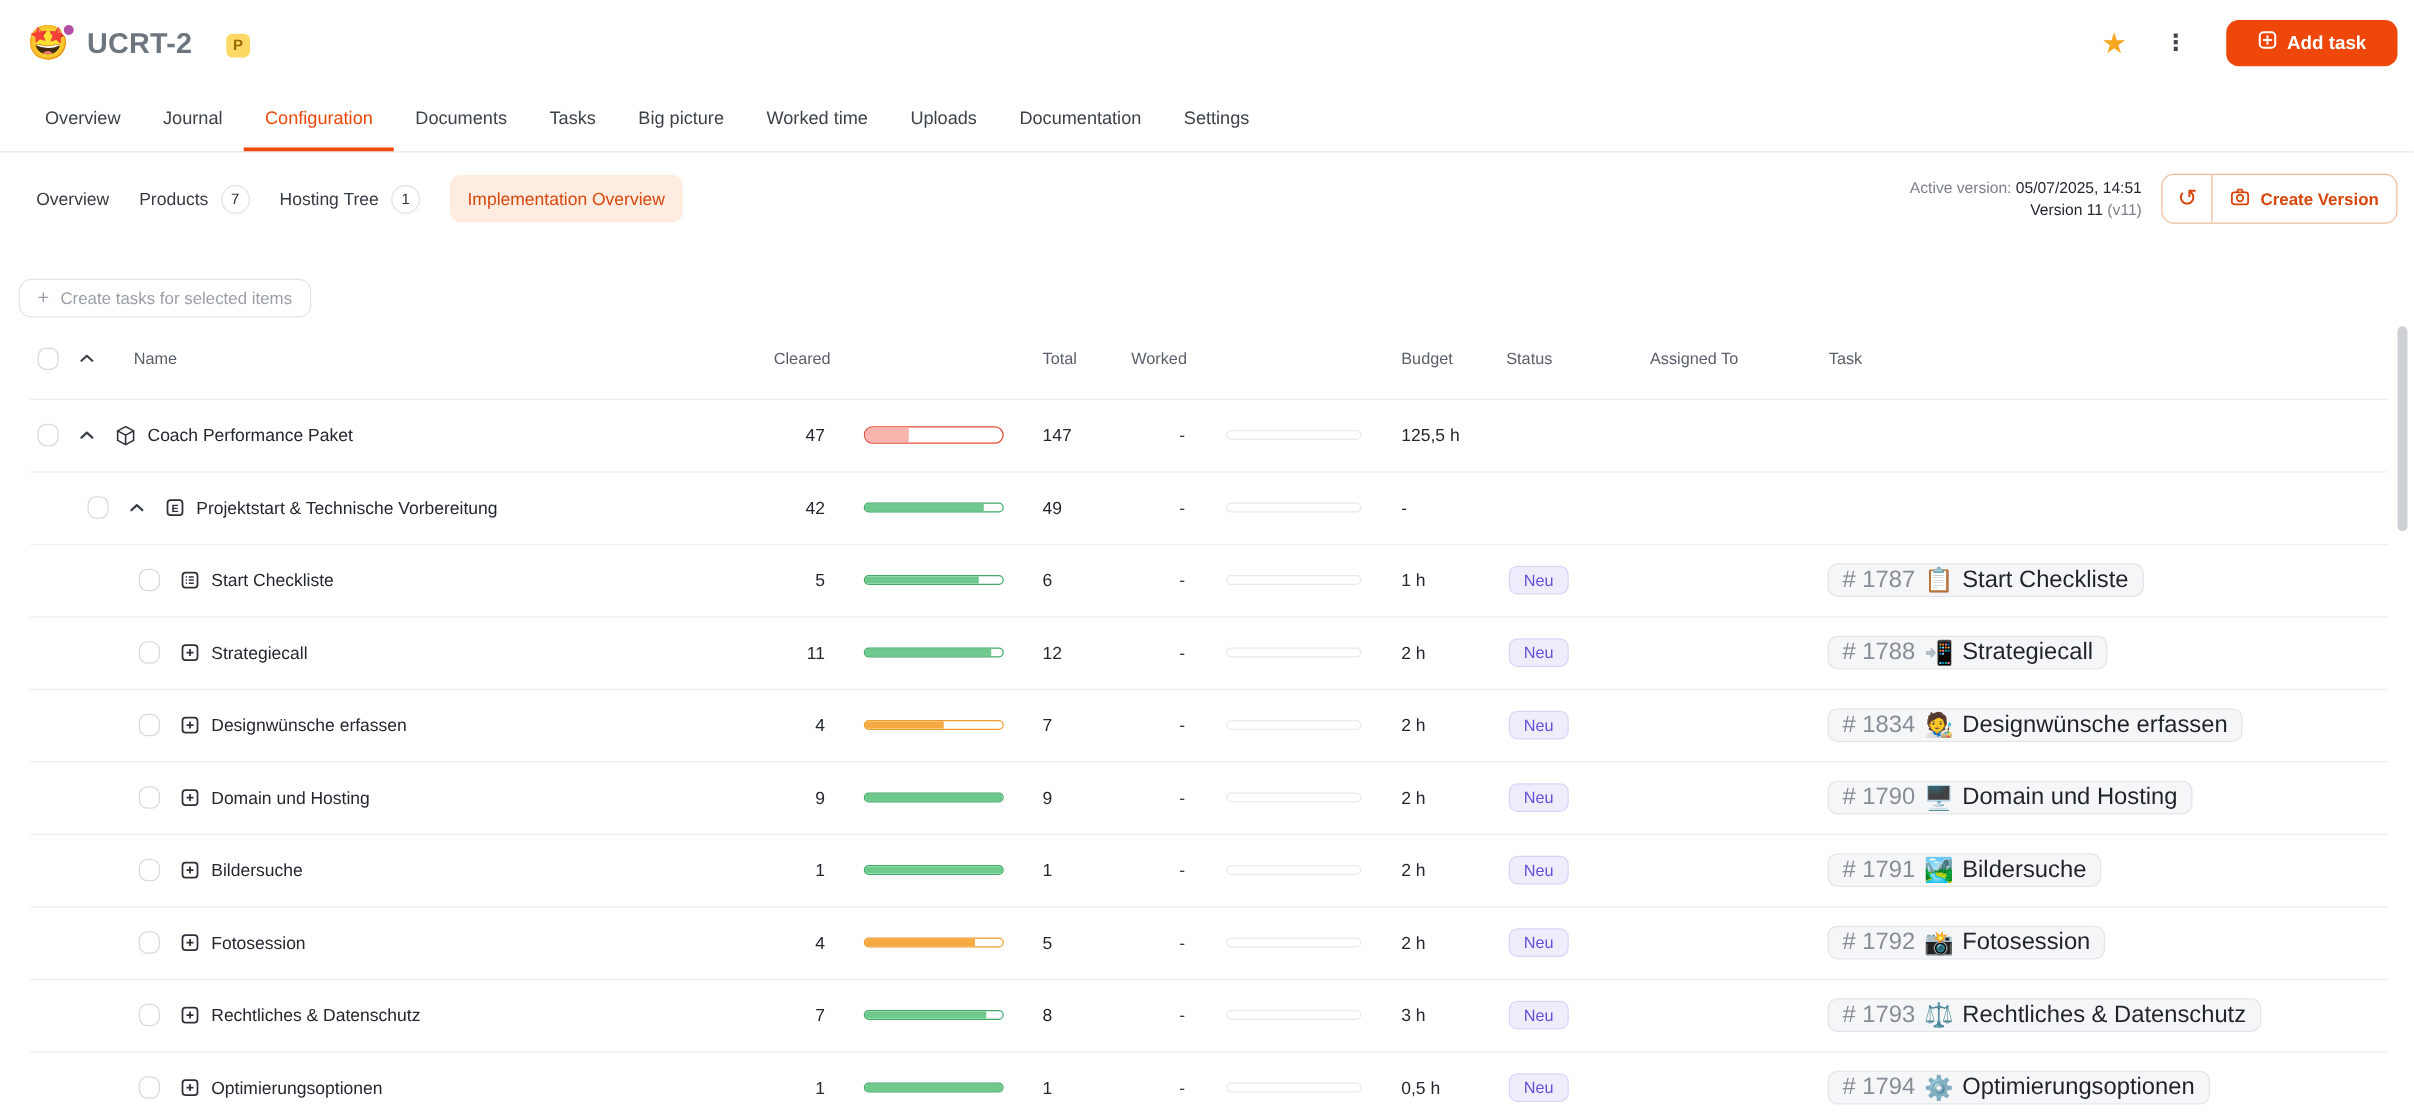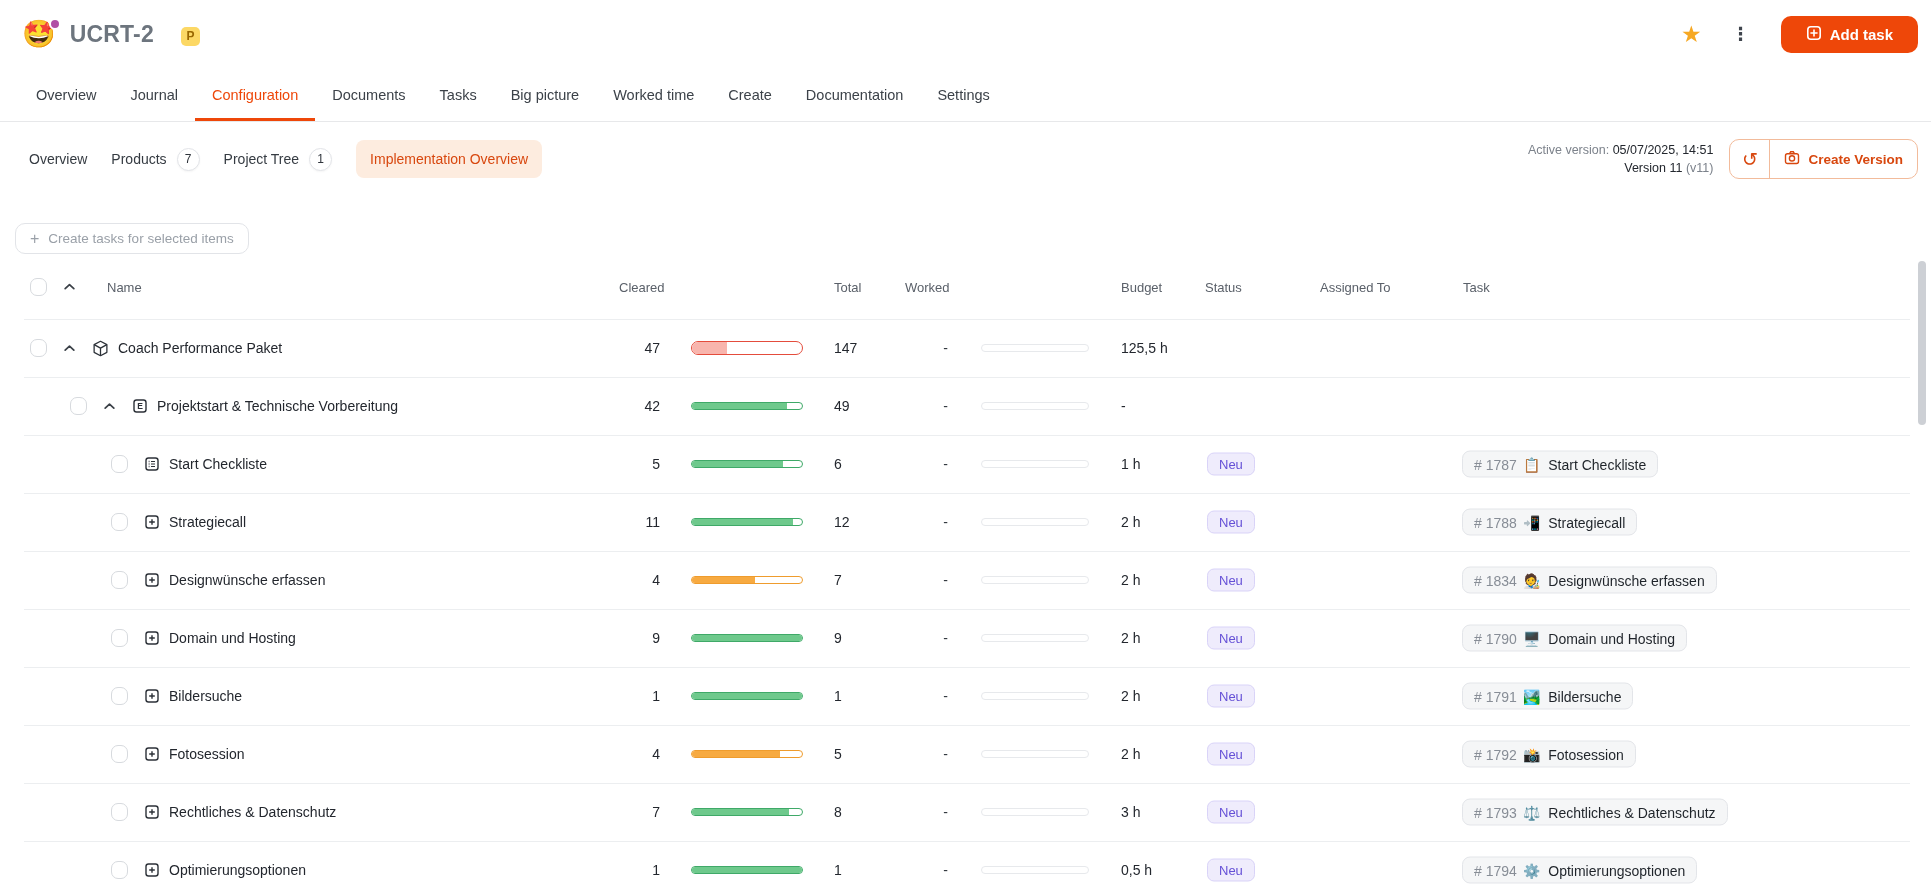--- a/index.html
+++ b/index.html
@@ -80,21 +80,21 @@
   .cell-cleared { left:548px; width:112px; text-align:right; }
   .cleared-bar  { left:691px; width:112px; }
   .cell-total   { left:834px; }
   .cell-worked  { left:880px; width:68px; text-align:right; color:#343a41; }
   .worked-bar   { left:981px; width:108px; }
   .cell-budget  { left:1121px; }
   .status-badge { left:1207px; background:var(--status-bg); border:1px solid var(--status-border);
                   color:var(--status-text); font-size:13px; font-weight:500; padding:3px 11px;
                   border-radius:7px; cursor:pointer; }
   .task-chip { left:1462px; display:inline-flex; align-items:center; gap:7px; background:#f5f6f7;
-               border:1px solid #e3e5e9; border-radius:8px; height:27px; padding:0 11px; font-size:14px;
+               border:1px solid #e3e5e9; border-radius:8px; height:27px; padding:0 11px; font-size:19px;
                cursor:pointer; white-space:nowrap; }
   .task-id { color:#878d96; }
   .task-name { color:#1f242a; }
 
   .bar { height:8px; border:1.5px solid; border-radius:5px; background:#fff; overflow:hidden; }
   .bar .fill { height:100%; }
   .bar.green  { border-color:var(--green-border); }  .bar.green .fill  { background:var(--green-fill); }
   .bar.orange { border-color:var(--orange-border); } .bar.orange .fill { background:var(--orange-fill); }
   .bar.red    { border-color:var(--red-border); }    .bar.red .fill    { background:var(--red-fill); }
   .bar.gray   { border-color:#e7e9ec; }
@@ -136,41 +136,41 @@
     <div class="tab active">Configuration</div>
 
     <div class="tab">Documents</div>
 
     <div class="tab">Tasks</div>
 
     <div class="tab">Big picture</div>
 
     <div class="tab">Worked time</div>
 
-    <div class="tab">Create</div>
+    <div class="tab">Uploads</div>
 
     <div class="tab">Documentation</div>
 
     <div class="tab">Settings</div>
   </nav>
 
   <div class="subnav">
     <div class="subnav-left" id="subnav-items">
     <div class="subnav-item">
       <span class="subnav-label">Overview</span>
 
     </div>
 
     <div class="subnav-item">
       <span class="subnav-label">Products</span>
       <span class="count-badge">7</span>
     </div>
 
     <div class="subnav-item">
-      <span class="subnav-label">Project Tree</span>
+      <span class="subnav-label">Hosting Tree</span>
       <span class="count-badge">1</span>
     </div>
 
     <div class="subnav-item active">
       <span class="subnav-label">Implementation Overview</span>
 
     </div>
   </div>
     <div class="subnav-right">
       <div class="version-info">

